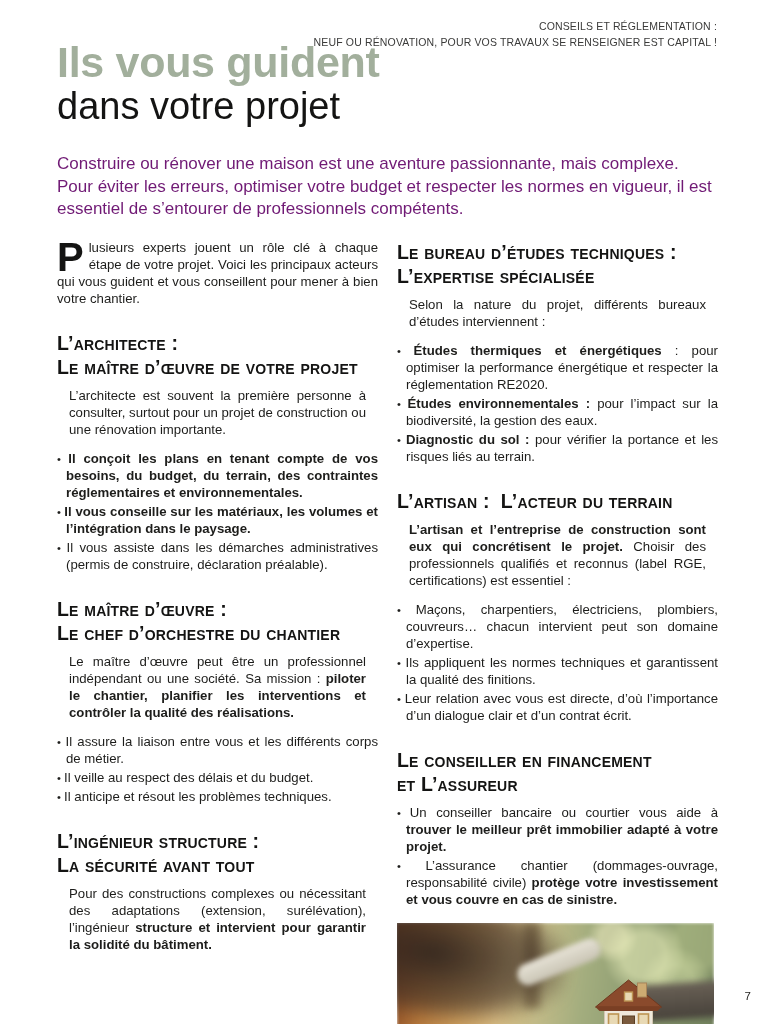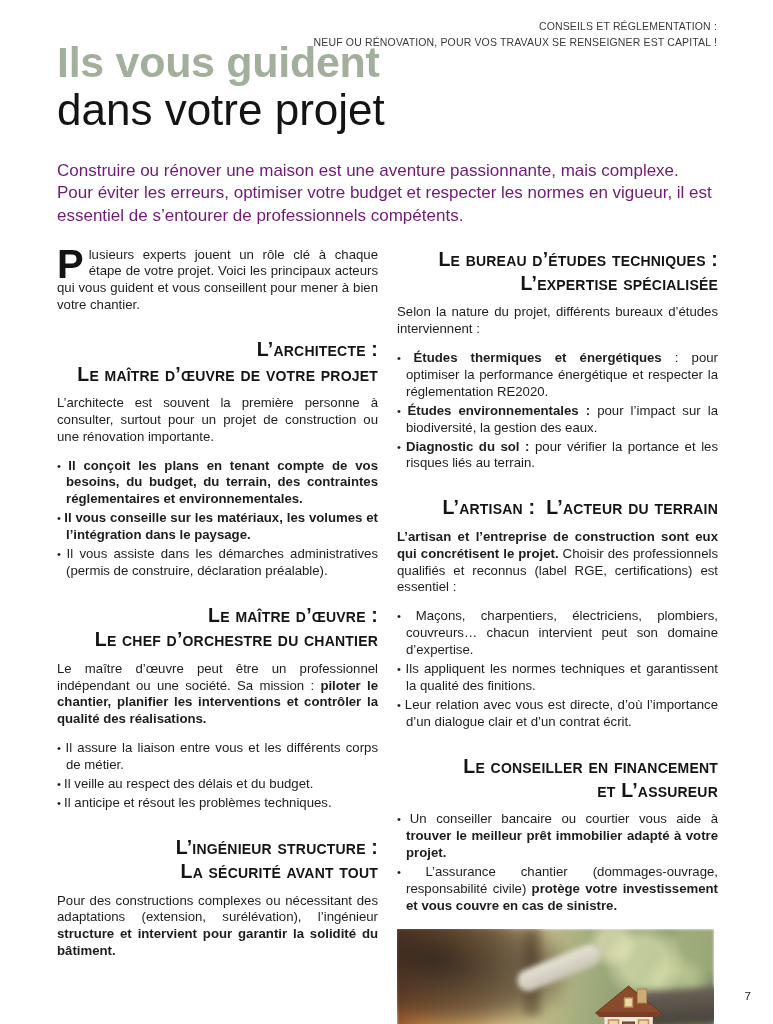--- a/index.html
+++ b/index.html
@@ -8,35 +8,35 @@
     font-family:"Liberation Sans", sans-serif; color:#1d1d1b;
     box-sizing:border-box; padding:0 55px 0 57px; overflow:hidden;
   }
   
   .kicker { position:absolute; top:19px; right:56px; text-align:right;
     font-size:10.5px; line-height:1.5; color:#3a3a39; letter-spacing:.15px; }
   
   .title-block { padding-top:39px; }
   .title-1 { font-size:43px; font-weight:bold; color:var(--accent,#a2af9c);
     line-height:1.1; letter-spacing:-.3px; }
-  .title-2 { font-size:44px; font-weight:normal; color:#141413; line-height:1.1; }
+  .title-2 { font-size:38px; font-weight:normal; color:#141413; line-height:1.1; }
   
   .intro { margin-top:25px; font-size:17px; line-height:1.33; max-width:664px; color:#701a75; }
   
   .columns { display:flex; gap:19px; margin-top:19px; }
   .col { width:321px; font-size:13.2px; line-height:1.285; text-align:justify; }
   
   .lead { margin:0; }
   .dropcap { float:left; font-weight:bold; font-size:40px; line-height:31px;
     padding:2px 5px 0 0; color:#141413; }
   
   .sec-heading { font-weight:bold; font-variant:small-caps; font-size:19.5px;
-    line-height:1.24; margin:23px 0 9px; text-align:right; letter-spacing:.2px; color:#141413; }
+    line-height:1.24; margin:23px 0 9px; text-align:left; letter-spacing:.2px; color:#141413; }
   .col > .section:first-child .sec-heading { margin-top:0; }
-  .sec-para { margin:0 0 12px; }
+  .sec-para { margin:0 12px 12px; }
   .b { font-weight:bold; }
   
   .bullets { list-style:none; margin:0 0 0; padding:0; }
   .bullets li { padding-left:9px; text-indent:-9px; margin:0 0 2px; }
   .bullets li::before { content:"• "; white-space:pre; font-size:.85em; }
   
   .photo { position:relative; margin-top:14px; width:317px; height:148px; overflow:hidden; }
   .photo > div { position:absolute; }
   .ph-bg { inset:0; z-index:0; filter:blur(1.5px);
     background:

